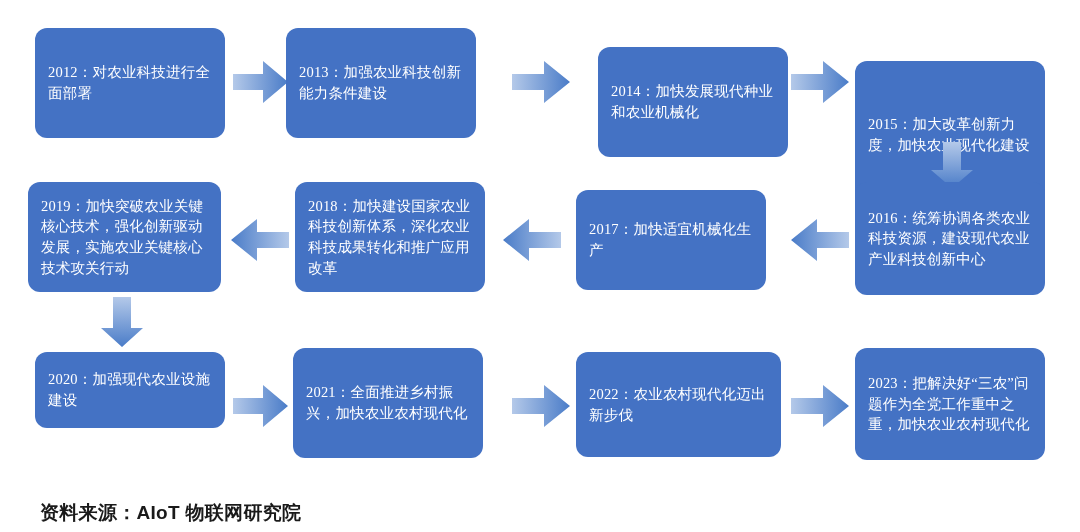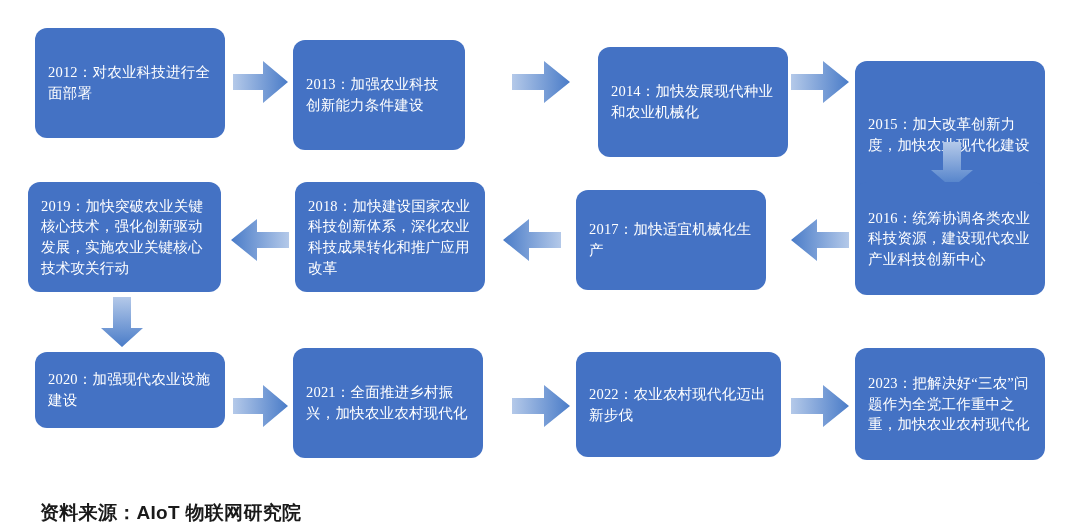--- a/index.html
+++ b/index.html
@@ -39,21 +39,21 @@
     text-align: left;
     font-family: "Liberation Serif", "DejaVu Serif", serif;
   }
   .node-text {
     display: block;
     width: 100%;
   }
 
   
   .n2012 { left: 35px;  top: 28px;  width: 190px; height: 110px; }
-  .n2013 { left: 293px; top: 28px;  width: 172px; height: 110px; margin-top: 12px; }
+  .n2013 { left: 286px; top: 28px;  width: 190px; height: 110px; }
   .n2014 { left: 598px; top: 28px;  width: 190px; height: 110px; margin-top: 19px; }
   .n2015 { left: 855px; top: 25px;  width: 190px; height: 148px; margin-top: 36px; }
 
   
   .n2016 { left: 855px; top: 182px; width: 190px; height: 113px; }
   .n2017 { left: 576px; top: 190px; width: 190px; height: 100px; }
   .n2018 { left: 295px; top: 182px; width: 190px; height: 110px; }
   .n2019 { left: 28px;  top: 182px; width: 193px; height: 110px; }
 
   

